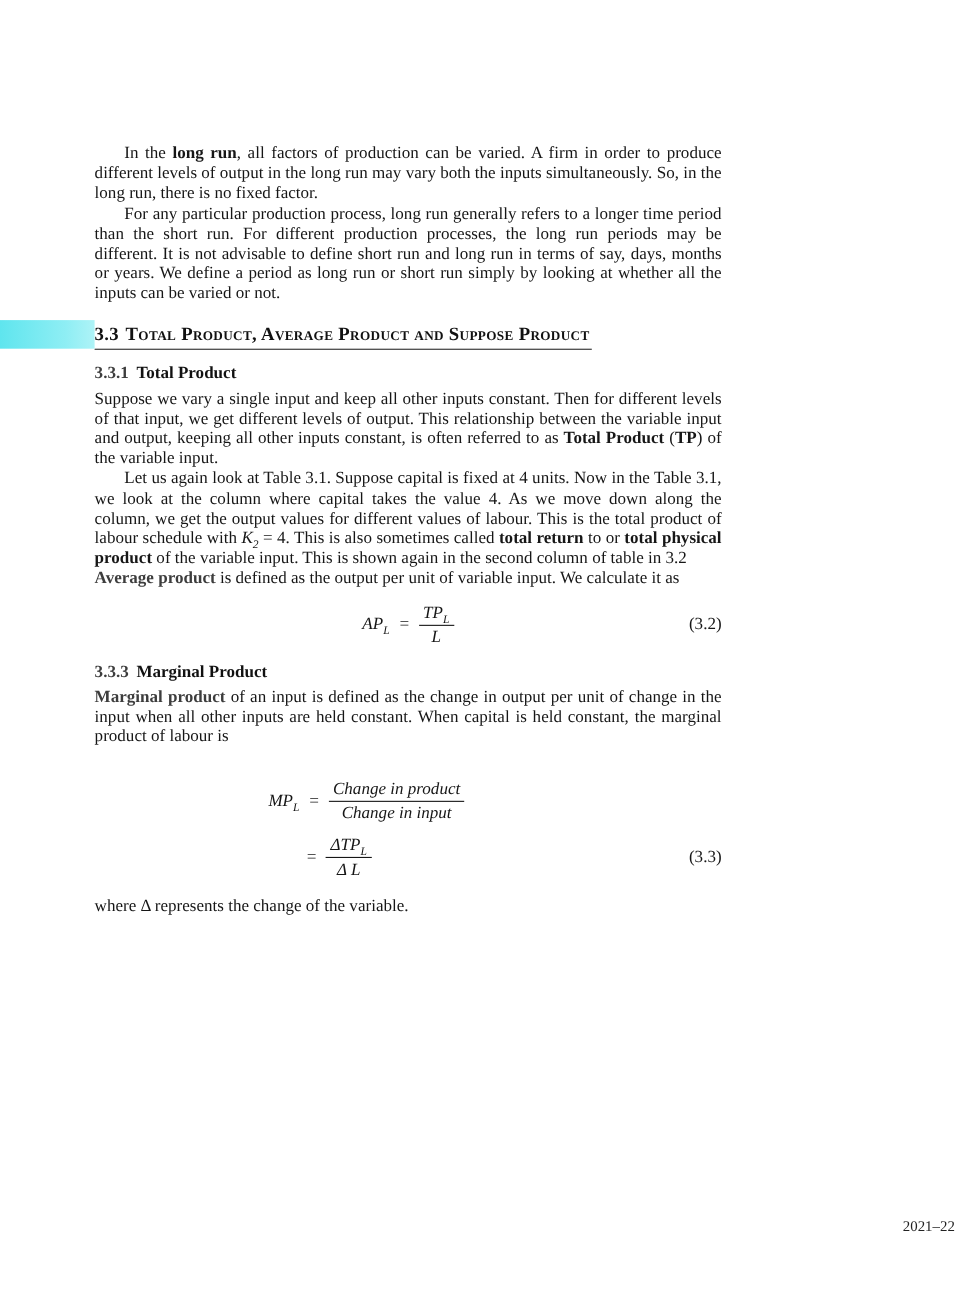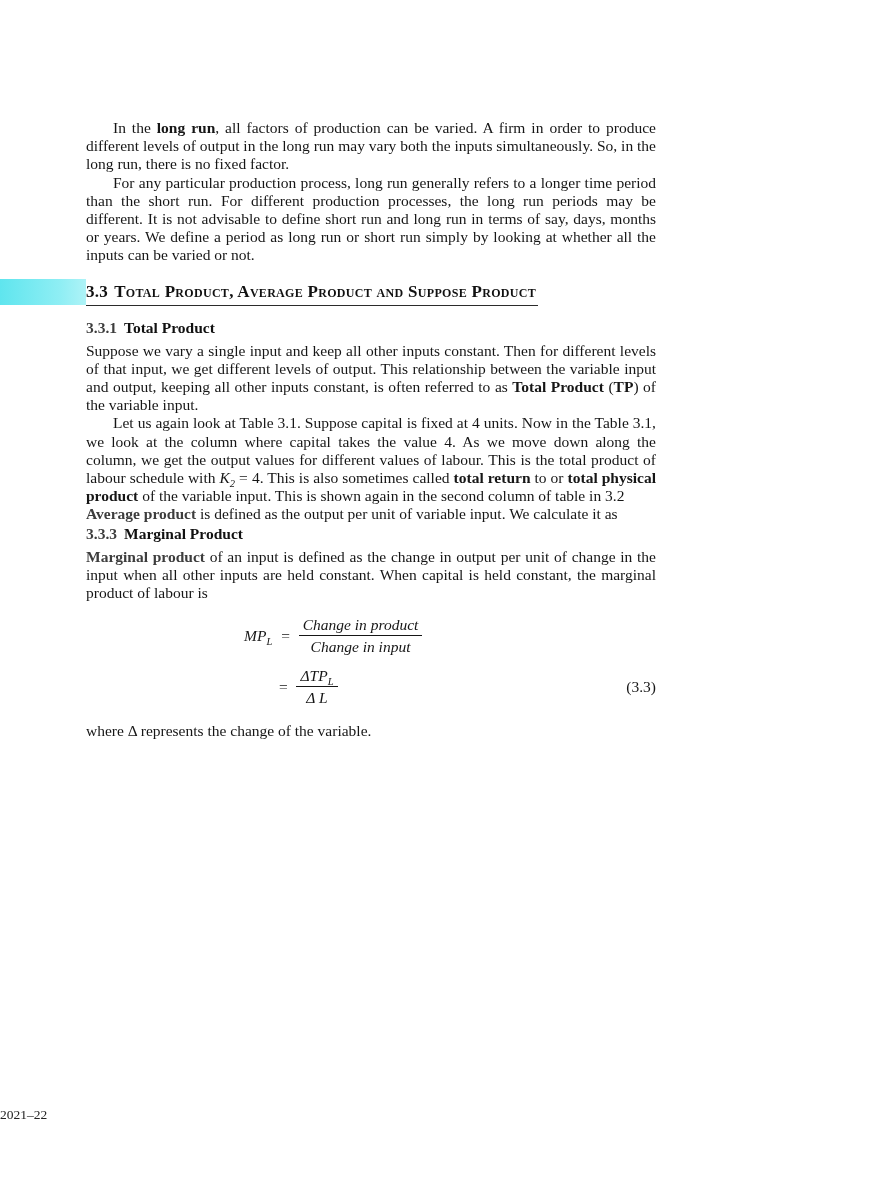--- a/index.html
+++ b/index.html
@@ -18,21 +18,21 @@
   .page {
     position: relative;
     width: 880px;
     height: 1180px;
     overflow: hidden;
     background: #ffffff;
   }
   .content {
     position: absolute;
     left: 86px;
-    top: 119px;
+    top: 131px;
     width: 570px;
     text-align: justify;
   }
   p { margin: 0; }
   .indent { text-indent: 27px; }
   .b { font-weight: bold; }
   .i { font-style: italic; }
   .lead { font-weight: bold; color: #3d3d3d; }
   sub {
     font-size: 10.5px;
@@ -101,41 +101,41 @@
   }
   .frac .fnum {
     display: block;
     border-bottom: 1.3px solid #161616;
     padding: 0 4px 2px 4px;
   }
   .frac .fden {
     display: block;
     padding-top: 2px;
   }
-  .eq33 { margin: 14px 0 16px 0; font-style: italic; }
+  .eq33 { margin: 30px 0 16px 0; font-style: italic; }
   .eq33-line1 {
     display: flex;
     align-items: center;
     padding-left: 158px;
   }
   .eq33-line2 {
     position: relative;
     display: flex;
     align-items: center;
     padding-left: 192px;
     margin-top: 12px;
   }
   .eq33-line2 .eq-eq { margin-left: 0; }
 
   .footer {
     position: absolute;
     left: 0;
     right: 12px;
     top: 1106px;
-    text-align: left;
+    text-align: right;
     font-size: 13.5px;
     color: #222222;
   }
 </style>
 </head>
 <body>
 
 <div class="page">
   <div class="content">
 
@@ -152,20 +152,26 @@
     <h3 class="sub-head"><span class="sub-num">3.3.1</span><span>Total Product</span></h3>
 
     <p><span>Suppose we vary a single input and keep all other inputs constant. Then for different levels of that input, we get different levels of output. This relationship between the variable input and output, keeping all other inputs constant, is often referred to as </span><span class="b">Total Product</span><span> (</span><span class="b">TP</span><span>) of the variable input.</span></p>
 
     <p class="indent"><span>Let us again look at Table 3.1. Suppose capital is fixed at 4 units. Now in the Table 3.1, we look at the column where capital takes the value 4. As we move down along the column, we get the output values for different values of labour. This is the total product of labour schedule with </span><span class="i">K</span><sub>2</sub><span> = 4. This is also sometimes called </span><span class="b">total return</span><span> to or </span><span class="b">total physical product</span><span> of the variable input. This is shown again in the second column of table in 3.2</span></p>
 
 
 
     <p><span class="lead">Average product</span><span> is defined as the output per unit of variable input. We calculate it as</span></p>
 
+    <div class="eq-row">
+      <span>
+        <span><span>AP</span><sub>L</sub></span><span class="eq-eq">=</span><span class="frac"><span class="fnum"><span>TP</span><sub>L</sub></span><span class="fden">L</span></span>
+      </span>
+      <span class="eq-num">(3.2)</span>
+    </div>
 
 
     <h3 class="sub-head"><span class="sub-num">3.3.3</span><span>Marginal Product</span></h3>
 
     <p><span class="lead">Marginal product</span><span> of an input is defined as the change in output per unit of change in the input when all other inputs are held constant. When capital is held constant, the marginal product of labour is</span></p>
 
     <div class="eq33">
       <div class="eq33-line1">
         <span><span>MP</span><sub>L</sub></span>
           <span class="eq-eq">=</span>

